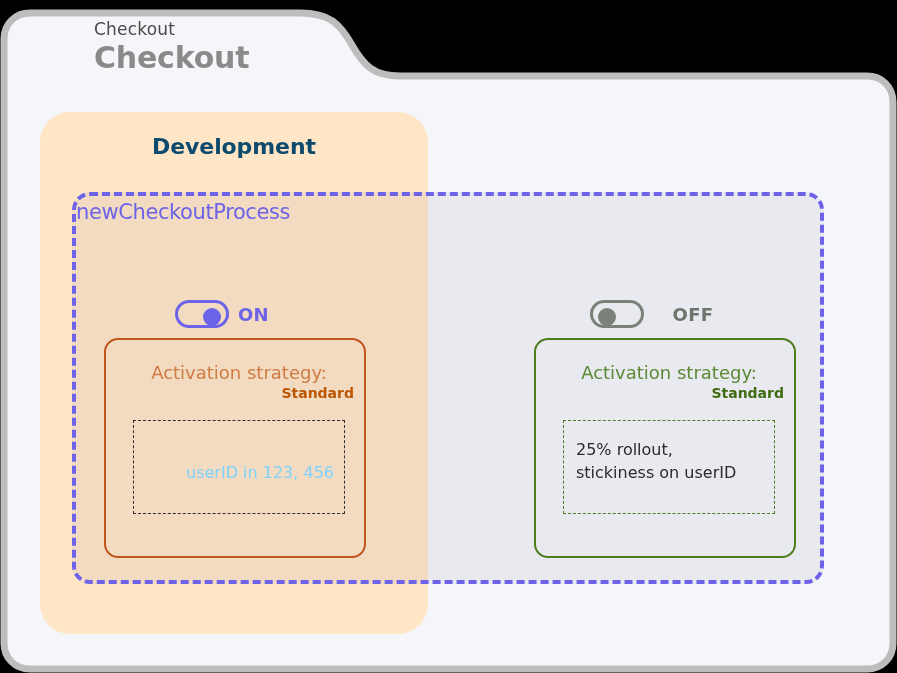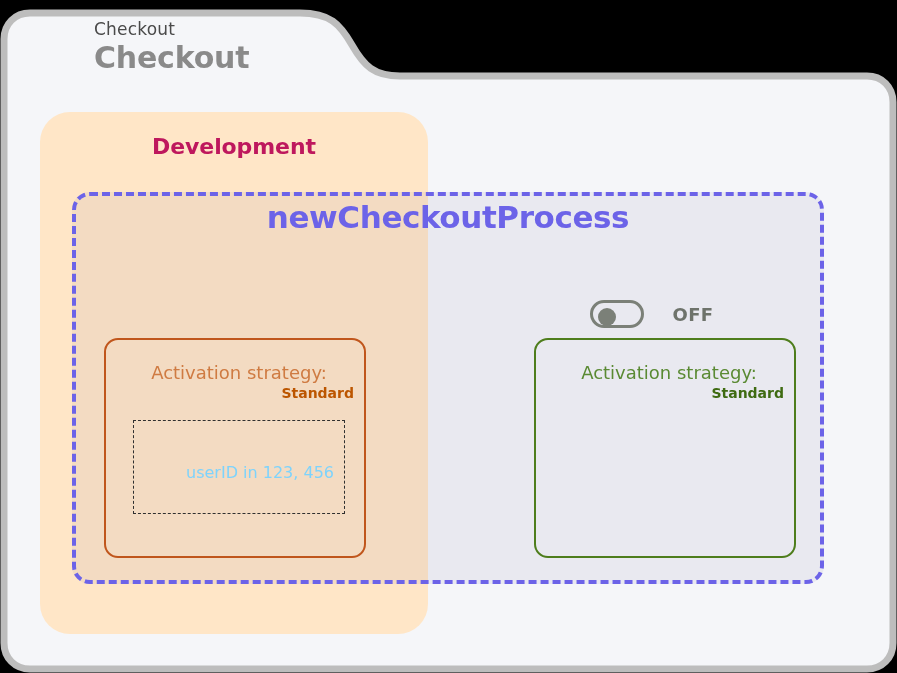--- a/index.html
+++ b/index.html
@@ -61,21 +61,21 @@
   .env-dev  { left: 40px;  background: #ffe6c7; }
   .env-prod { left: 470px; background: #e3eed3; }
 
   .env-title {
     margin-top: 22px;
     text-align: center;
     font-size: 22px;
     font-weight: bold;
     letter-spacing: -0.1px;
   }
-  .env-dev  .env-title { color: #be185d; }
+  .env-dev  .env-title { color: #0c4a6e; }
   .env-prod .env-title { color: #3f6b12; }
 
   
   .flag-box {
     position: absolute;
     left: 72px;
     top: 192px;
     width: 752px;
     height: 392px;
     border: 4px dashed #6c63e8;
@@ -86,23 +86,22 @@
 
   .flag-kicker {
     margin-top: 16px;
     text-align: center;
     font-size: 15px;
     color: #3a3a3a;
     line-height: 1.1;
   }
   .flag-name {
     margin-top: 4px;
-    text-align: center;
-    font-size: 31px;
-    font-weight: bold;
+    font-size: 21px;
+    font-weight: normal;
     color: #6c63e8;
     letter-spacing: -0.4px;
     line-height: 1.15;
   }
 
   
   .toggles-row {
     position: absolute;
     left: 0;
     top: 98px;
@@ -236,35 +235,45 @@
 
   <div class="env-panel env-dev">
     <div class="env-title">Development</div>
   </div>
 
 
   <div class="flag-box">
     <div class="flag-name">newCheckoutProcess</div>
 
     <div class="toggles-row">
+      <div class="toggle-cell dev">
+        <div class="switch on">
+          <div class="knob"></div>
+        </div>
+        <div class="switch-label on">ON</div>
+      </div>
       <div class="toggle-cell prod">
         <div class="switch off">
           <div class="knob"></div>
         </div>
         <div class="switch-label off">OFF</div>
       </div>
     </div>
   </div>
 
   <div class="strategy-card strategy-dev">
     <div class="strategy-line1">Activation strategy:</div>
     <div class="strategy-line2">Standard</div>
     <div class="detail-box detail-dev">
       <div class="constraint-val">userID in 123, 456</div>
     </div>
   </div>
 
   <div class="strategy-card strategy-prod">
     <div class="strategy-line1">Activation strategy:</div>
     <div class="strategy-line2">Standard</div>
+    <div class="detail-box detail-prod">
+      <div class="rollout-text">25% rollout,
+stickiness on userID</div>
+    </div>
   </div>
 
 </div>
 
 </body></html>

